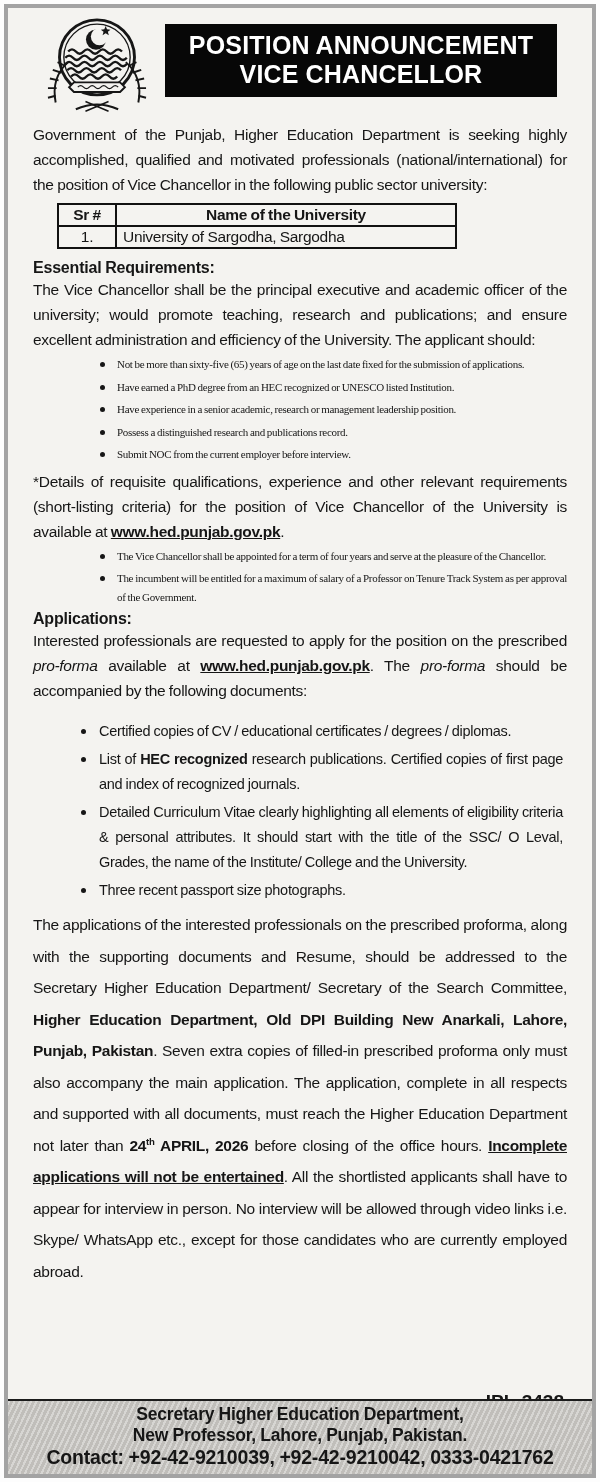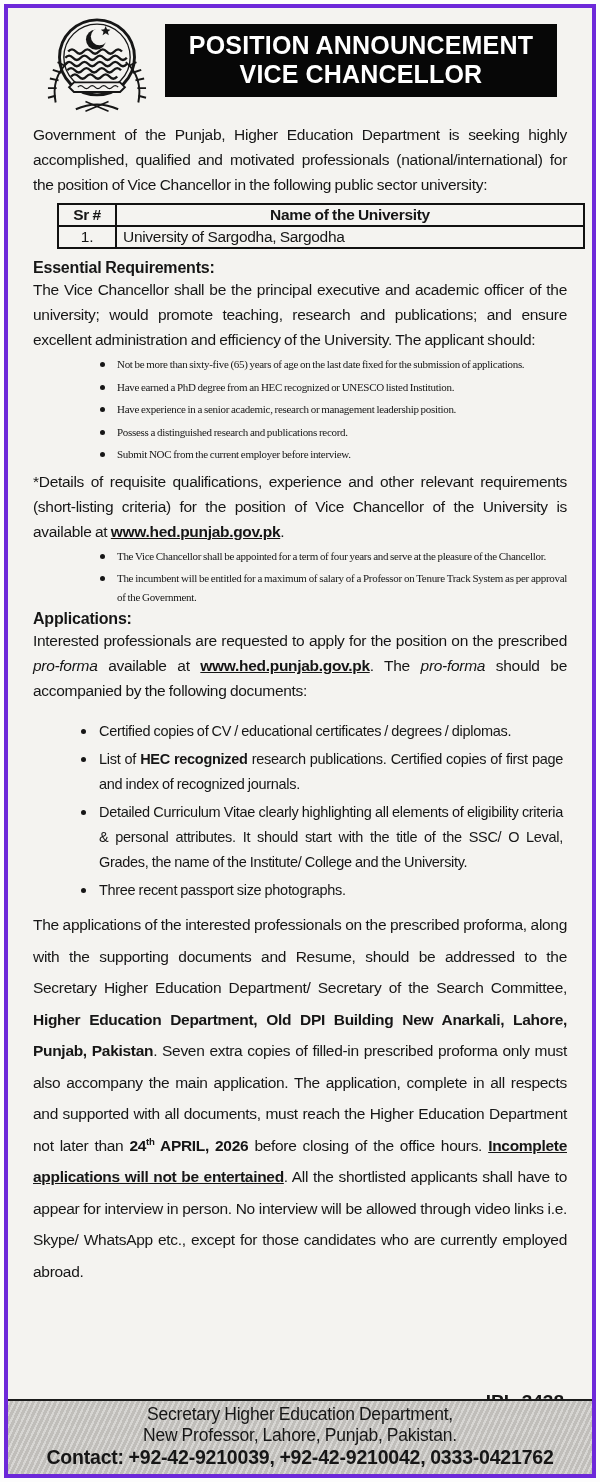--- a/index.html
+++ b/index.html
@@ -14,21 +14,21 @@
   body{
     background:#fdfdfd;
     font-family:"Liberation Sans", sans-serif;
     color:var(--ink);
   }
   .ad{
     position:relative;
     margin:4px;
     width:592px;
     height:1474px;
-    border:4px solid #6d28d9;
+    border:4px solid #a3a3a3;
     background:var(--paper);
     overflow:hidden;
     padding:0 25px;
     letter-spacing:-0.3px;
     word-spacing:-0.5px;
     font-size:15.5px;
   }
   
   .hdr{display:flex;align-items:flex-start;margin-top:8px;}
   .emblem{width:116px;height:100px;flex:0 0 auto;margin-left:6px;}
@@ -49,21 +49,21 @@
   
   .para{ text-align:justify; line-height:25px; }
   .intro{ margin-top:6px; }
   h3{ font-size:16px; font-weight:800; letter-spacing:-0.2px; }
   .h-ess{ margin-top:10px; }
   .h-terms{ margin-top:4px; }
   .h-apps{ margin-top:0; }
   
   table.uni{
     margin:6px 0 0 24px;
-    width:528px;
+    width:400px;
     border-collapse:collapse;
     background:transparent;
   }
   table.uni th, table.uni td{
     border:2px solid #111;
     font-size:15.5px;
     line-height:20px;
     padding:0 6px;
   }
   table.uni th{ font-weight:800; text-align:center; }
@@ -102,21 +102,21 @@
     font-weight:800; font-size:19px; letter-spacing:0;
   }
   
   .footer{
     position:absolute; left:0; right:0; bottom:0;
     border-top:2.5px solid #1b1b1b;
     background:var(--band);
     background-image:repeating-linear-gradient(115deg, rgba(255,255,255,.25) 0 2px, rgba(0,0,0,0.05) 2px 5px);
     text-align:center; padding:3px 4px 5px;
   }
-  .footer .fl{ font-weight:400; font-size:17.5px; line-height:21px; letter-spacing:-0.2px;}
+  .footer .fl{ font-weight:700; font-size:17.5px; line-height:21px; letter-spacing:-0.2px;}
   .footer .contact{ font-weight:800; font-size:19.5px; line-height:23px; letter-spacing:-0.2px;}
   svg .ln{ stroke:var(--ink); fill:none; }
 </style>
 </head>
 <body>
 
 <div class="ad">
 
   <div class="hdr">
     <svg class="emblem" viewBox="0 0 120 104" aria-hidden="true">

